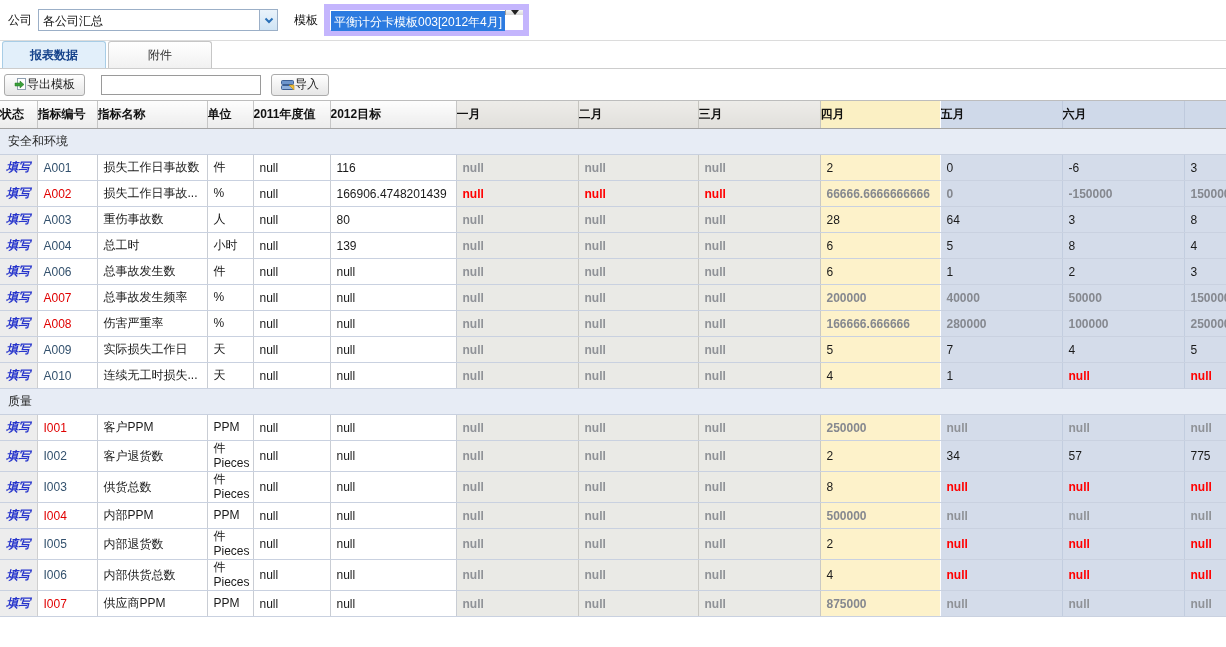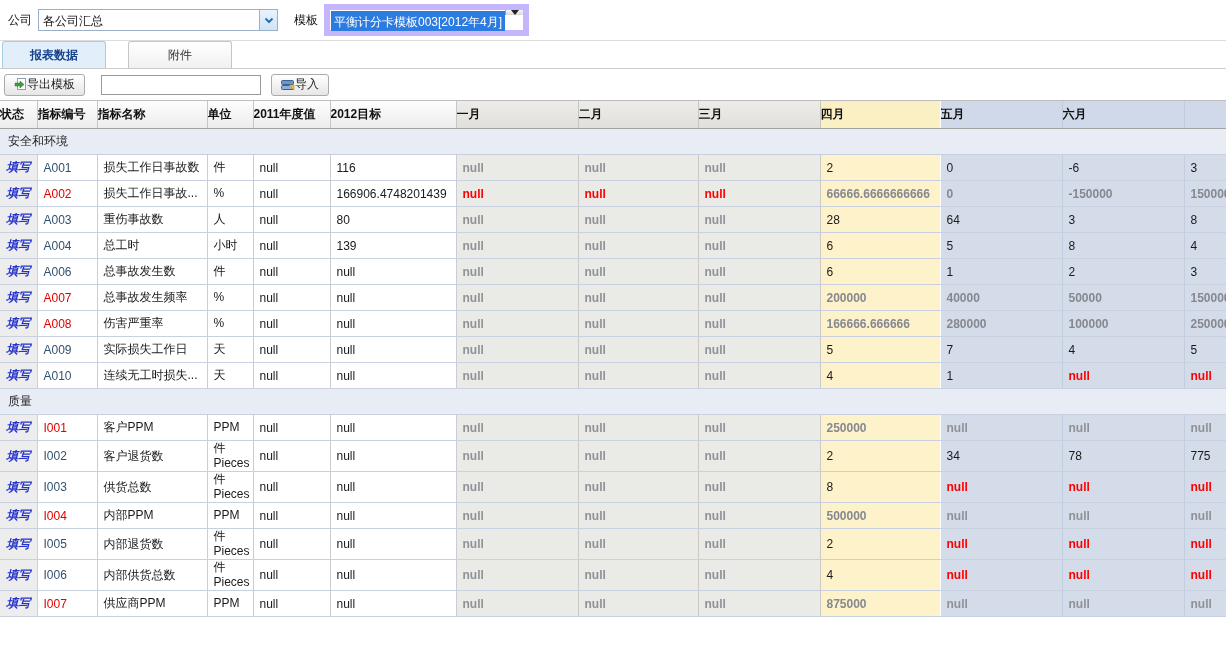--- a/index.html
+++ b/index.html
@@ -20,21 +20,21 @@
   .fieldrow label{margin-right:6px;}
   .combo{width:238px;height:20px;border:1px solid #9bafc7;display:flex;background:#fff;box-sizing:content-box;justify-content:space-between;}
   .combo-text{flex:1;padding:3px 4px 0 4px;font-size:12px;color:#111;overflow:hidden;white-space:nowrap;}
   .combo-trigger{width:17px;background:linear-gradient(#eaf3fb,#cfe4f5);border-left:1px solid #9bafc7;display:flex;align-items:center;justify-content:center;cursor:pointer;}
   .tpl-label{margin-left:16px;}
   .sel{height:20px;border:6px solid #c4b5fd;display:flex;align-items:flex-start;background:#fff;}
   .sel-text{background:#2c7be0;color:#fff;font-size:12px;padding:3px 3px 0 3px;margin:1px 0 1px 1px;white-space:nowrap;}
   .sel-trigger{width:17px;background:linear-gradient(#f6f6f6,#d8d8d8);border-left:1px solid #9e9e9e;display:flex;align-items:center;justify-content:center;cursor:pointer;}
   .sel-arrow{width:0;height:0;border-left:4px solid transparent;border-right:4px solid transparent;border-top:5px solid #222;}
   
-  .tabstrip{height:27px;border-top:1px solid #dcdcdc;border-bottom:1px solid #cdcdcd;display:flex;align-items:stretch;padding-left:2px;background:#fff;gap:20px;}
+  .tabstrip{height:27px;border-top:1px solid #dcdcdc;border-bottom:1px solid #cdcdcd;display:flex;align-items:stretch;padding-left:2px;background:#fff;}
   .tab{width:102px;display:flex;align-items:center;justify-content:center;font-size:12px;
        border:1px solid #c6c6c6;border-bottom:none;border-radius:3px 3px 0 0;margin-right:2px;cursor:pointer;}
   .tab.active{background:#e2effa;border-color:#a8cde6;color:#15428b;font-weight:bold;}
   .tab.inactive{background:linear-gradient(#ffffff,#f1f1f1);color:#333;}
   
   .actionbar{height:31px;display:flex;align-items:center;padding-left:4px;background:#fff;}
   .btn{height:22px;display:inline-flex;align-items:center;padding:0 9px;border:1px solid #ababab;
        border-radius:3px;background:linear-gradient(#ffffff,#e6e6e6);font-size:12px;color:#222;cursor:pointer;}
   .file-input{width:152px;height:18px;border:1px solid #9a9a9a;margin-left:16px;font-size:12px;padding:0 3px;}
   .btn-import{margin-left:10px;align-items:center;}
@@ -318,21 +318,21 @@
             <td class="c-plain">客户退货数</td>
             <td class="c-plain c-unit">件
 Pieces</td>
             <td class="c-plain">null</td>
             <td class="c-plain">null</td>
             <td class="mg t-m">null</td>
             <td class="mg t-m">null</td>
             <td class="mg t-m">null</td>
             <td class="my t-b">2</td>
             <td class="mb t-b">34</td>
-            <td class="mb t-b">78</td>
+            <td class="mb t-b">57</td>
             <td class="mb t-b">775</td>
           </tr>
           <tr>
             <td class="c-status"><a class="fill">填写</a></td>
             <td class="c-plain code-n">I003</td>
             <td class="c-plain">供货总数</td>
             <td class="c-plain c-unit">件
 Pieces</td>
             <td class="c-plain">null</td>
             <td class="c-plain">null</td>

